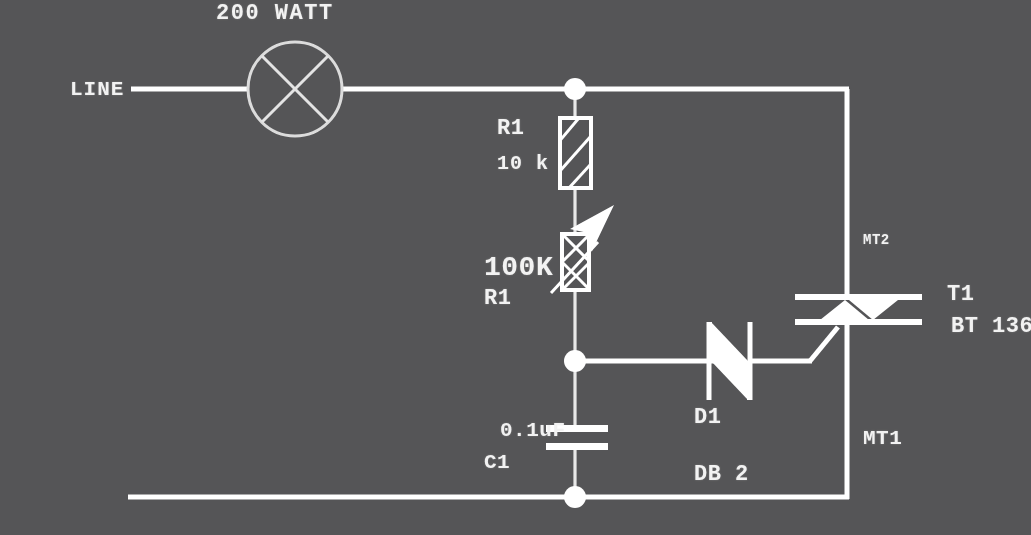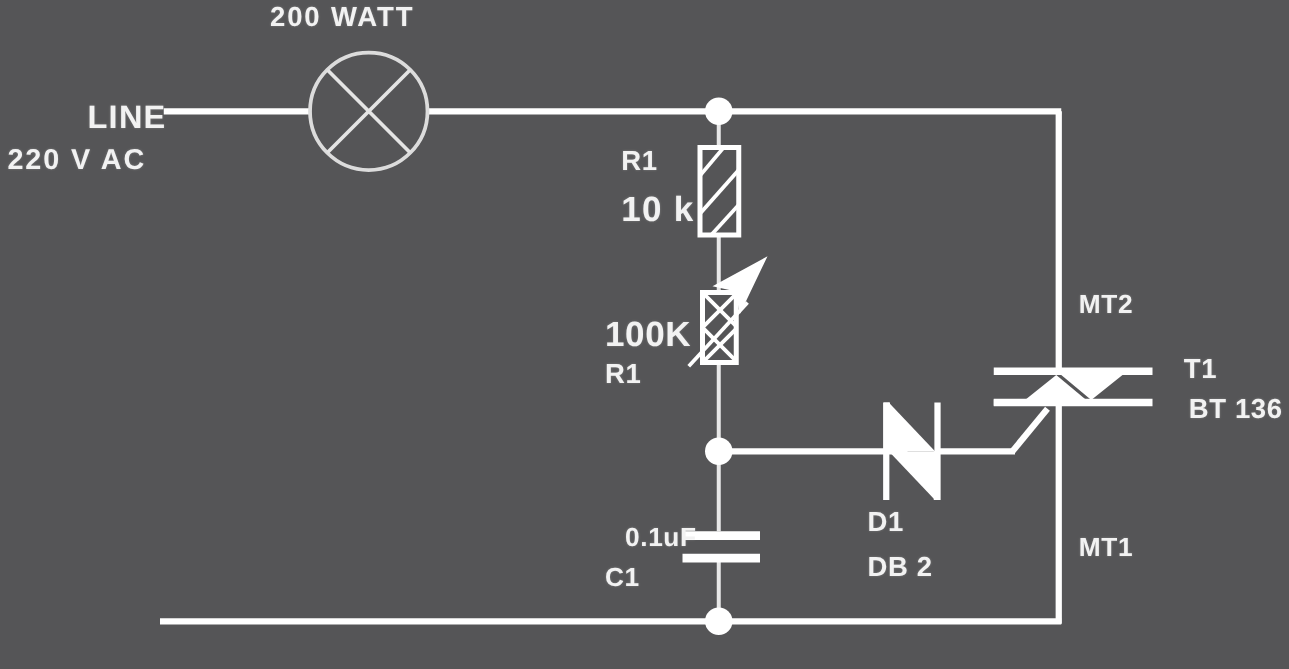--- a/index.html
+++ b/index.html
@@ -66,39 +66,39 @@
     fill: #ffffff;
     stroke: none;
   }
   .solid-fill {
     fill: #ffffff;
     stroke: none;
   }
   .label-text {
     position: absolute;
     color: #f2f2f2;
-    font-family: Liberation Sans, sans-serif;
+    font-family: Liberation Mono, monospace;
     font-weight: bold;
     white-space: nowrap;
     letter-spacing: 0.5px;
     text-shadow: 0 0 2px rgba(255,255,255,0.25);
     user-select: none;
   }
   .lbl-200watt { left: 216px; top: 1px;  font-size: 22px; letter-spacing: 1.5px; }
-  .lbl-line    { left: 70px;  top: 78px; font-size: 26px; letter-spacing: 1px; }
+  .lbl-line    { left: 70px;  top: 78px; font-size: 21px; letter-spacing: 1px; }
   .lbl-220vac  { left: 6px;   top: 114px;font-size: 23px; letter-spacing: 1.5px; }
   .lbl-r1      { left: 497px; top: 116px;font-size: 22px; }
-  .lbl-10k     { left: 497px; top: 152px;font-size: 28px; letter-spacing: 1px; }
+  .lbl-10k     { left: 497px; top: 152px;font-size: 20px; letter-spacing: 1px; }
   .lbl-100k    { left: 484px; top: 252px;font-size: 28px; letter-spacing: 0.5px; }
   .lbl-pot-r1  { left: 484px; top: 286px;font-size: 22px; }
   .lbl-cap     { left: 500px; top: 419px;font-size: 21px; letter-spacing: 0.5px; }
   .lbl-c1      { left: 484px; top: 451px;font-size: 21px; }
   .lbl-d1      { left: 694px; top: 405px;font-size: 22px; }
-  .lbl-db2     { left: 694px; top: 441px;font-size: 22px; letter-spacing: 0.5px; }
-  .lbl-mt2     { left: 863px; top: 232px;font-size: 21px; letter-spacing: 0.5px; }
+  .lbl-db2     { left: 694px; top: 462px;font-size: 22px; letter-spacing: 0.5px; }
+  .lbl-mt2     { left: 863px; top: 232px;font-size: 14px; letter-spacing: 0.5px; }
   .lbl-mt1     { left: 863px; top: 427px;font-size: 21px; letter-spacing: 0.5px; }
   .lbl-t1      { left: 931px; top: 282px;font-size: 22px; margin-left: 16px; }
   .lbl-bt136   { left: 931px; top: 314px;font-size: 22px; letter-spacing: 0.5px; margin-left: 20px; }
 </style>
 </head>
 <body>
 
 <div id="schematic-page">
 
   <svg id="schematic-svg" viewBox="0 0 1031 535" xmlns="http://www.w3.org/2000/svg">
@@ -229,21 +229,20 @@
       <circle class="node-dot" cx="575" cy="89" r="11"></circle>
       <circle class="node-dot" cx="575" cy="361" r="11"></circle>
       <circle class="node-dot" cx="575" cy="497" r="11"></circle>
     </g>
   </svg>
 
   <div class="label-text lbl-200watt">200 WATT</div>
 
   <div class="label-text lbl-line">LINE</div>
 
-  <div class="label-text lbl-220vac">220 V AC</div>
 
   <div class="label-text lbl-r1">R1</div>
 
   <div class="label-text lbl-10k">10 k</div>
 
   <div class="label-text lbl-100k">100K</div>
 
   <div class="label-text lbl-pot-r1">R1</div>
 
   <div class="label-text lbl-cap">0.1uF</div>

